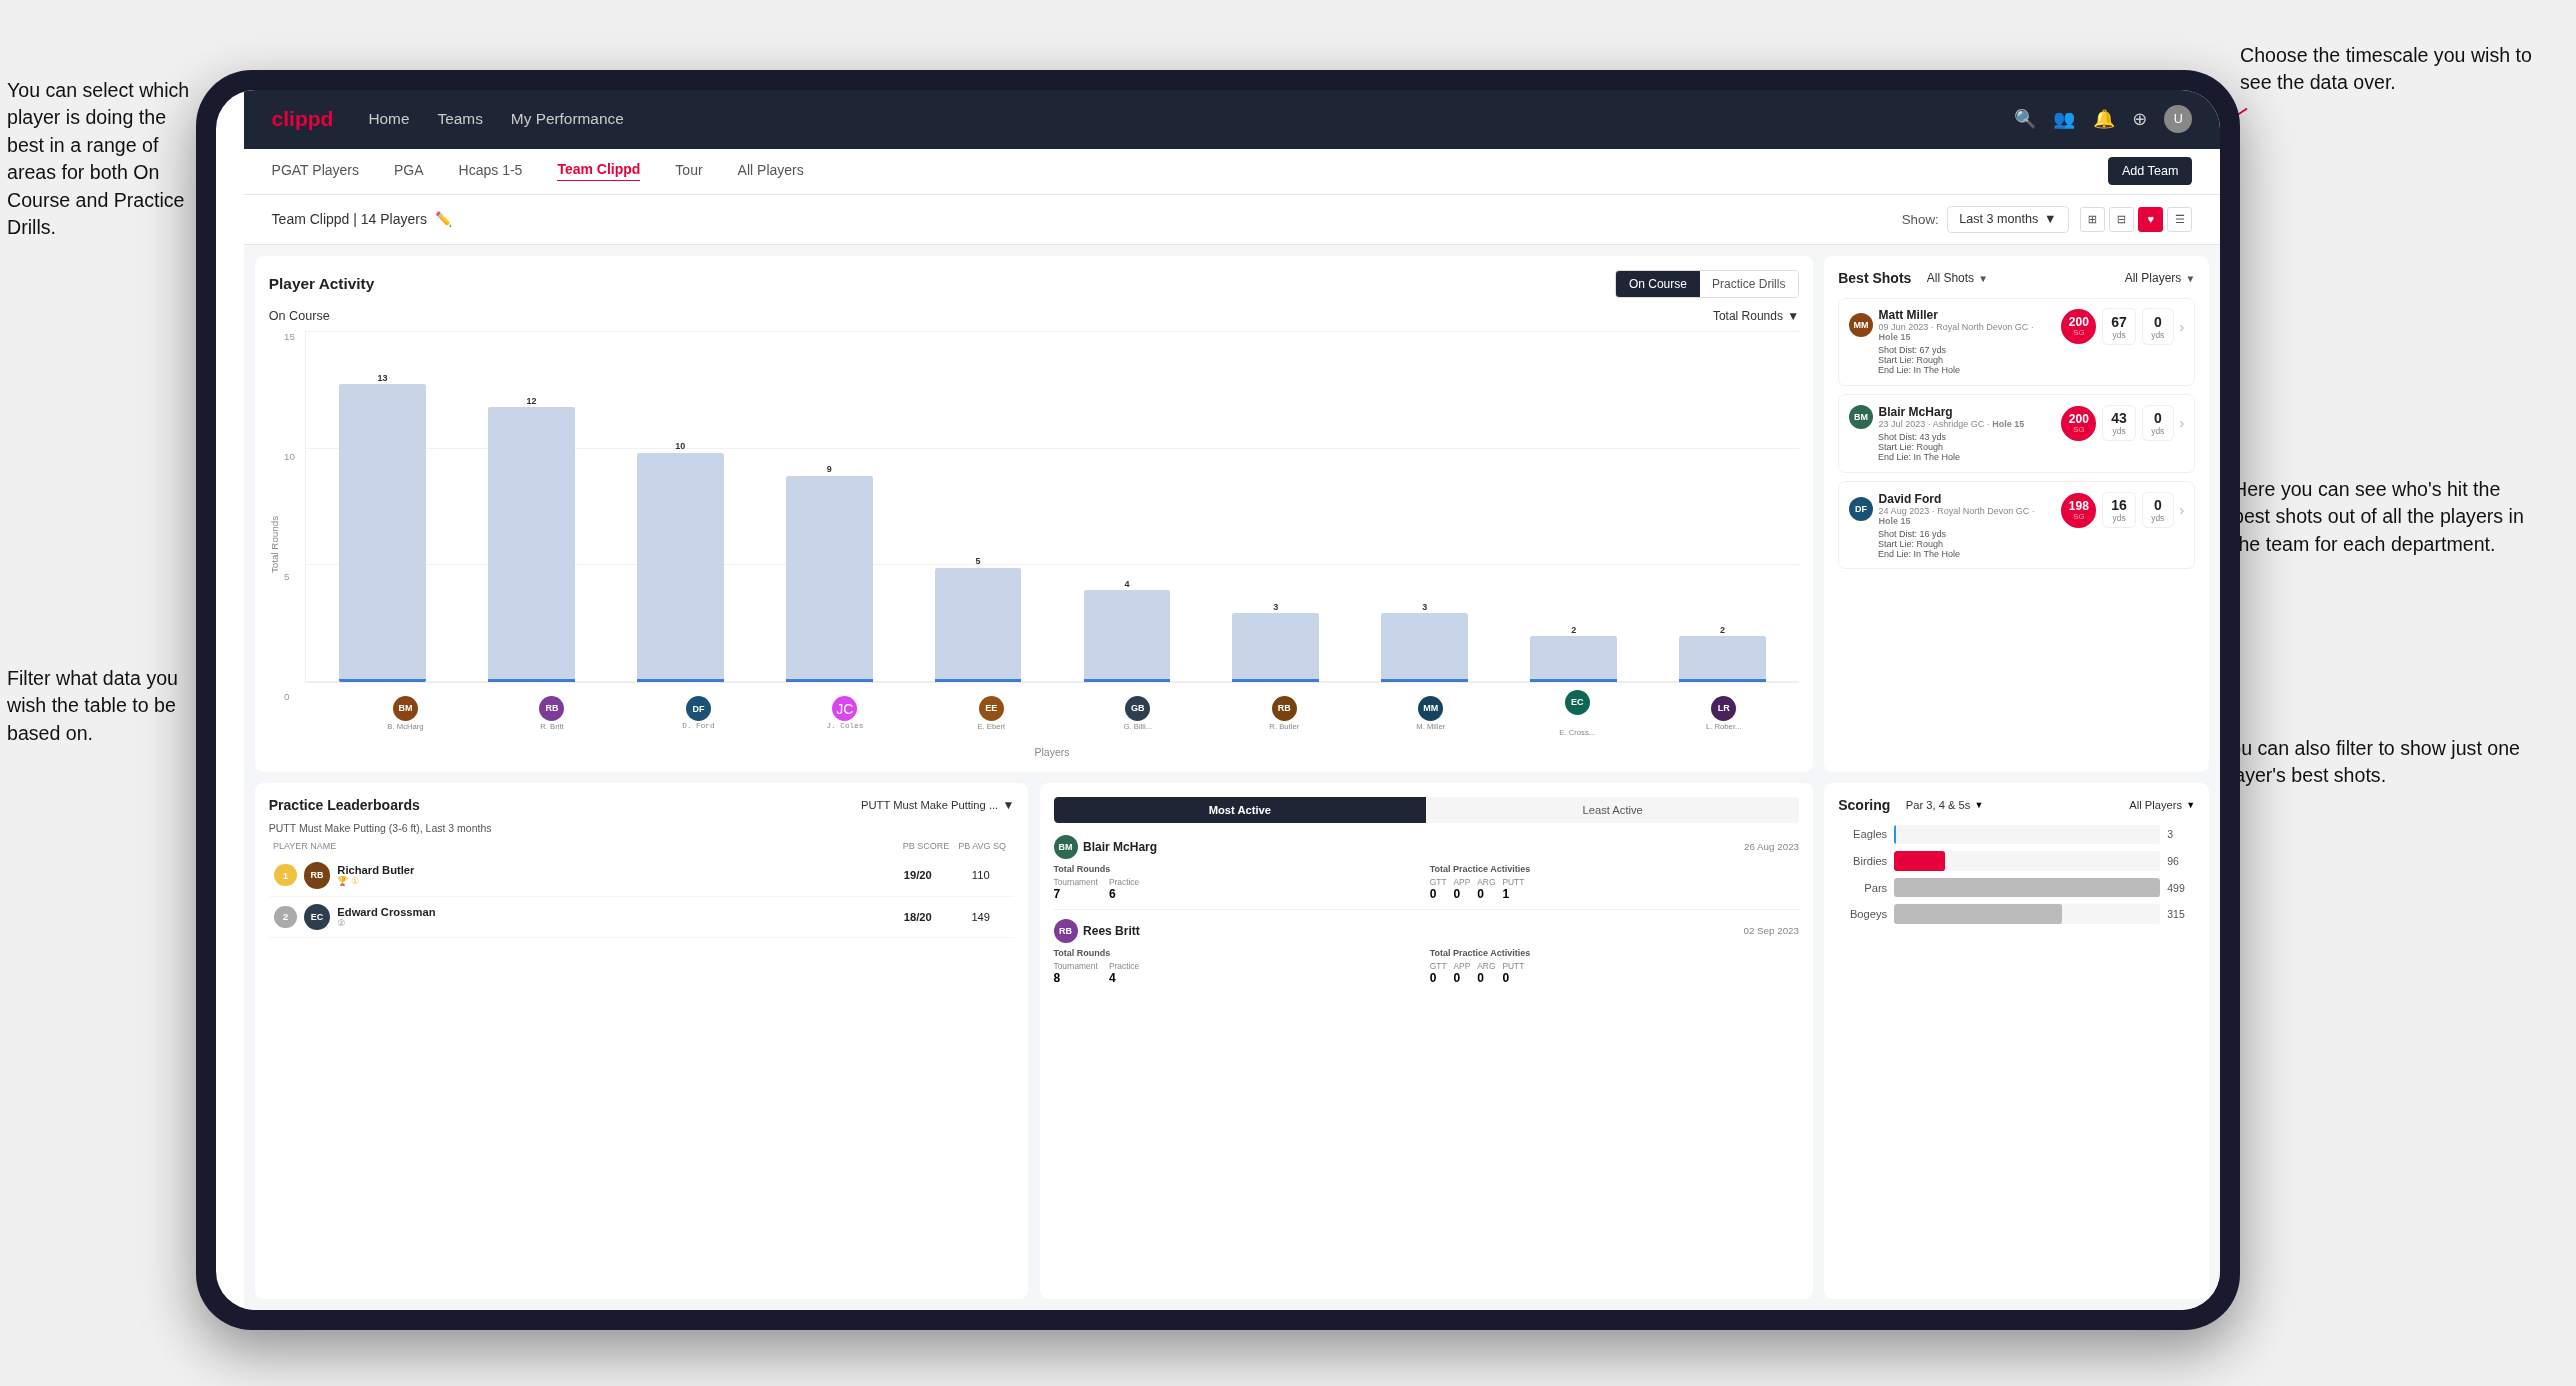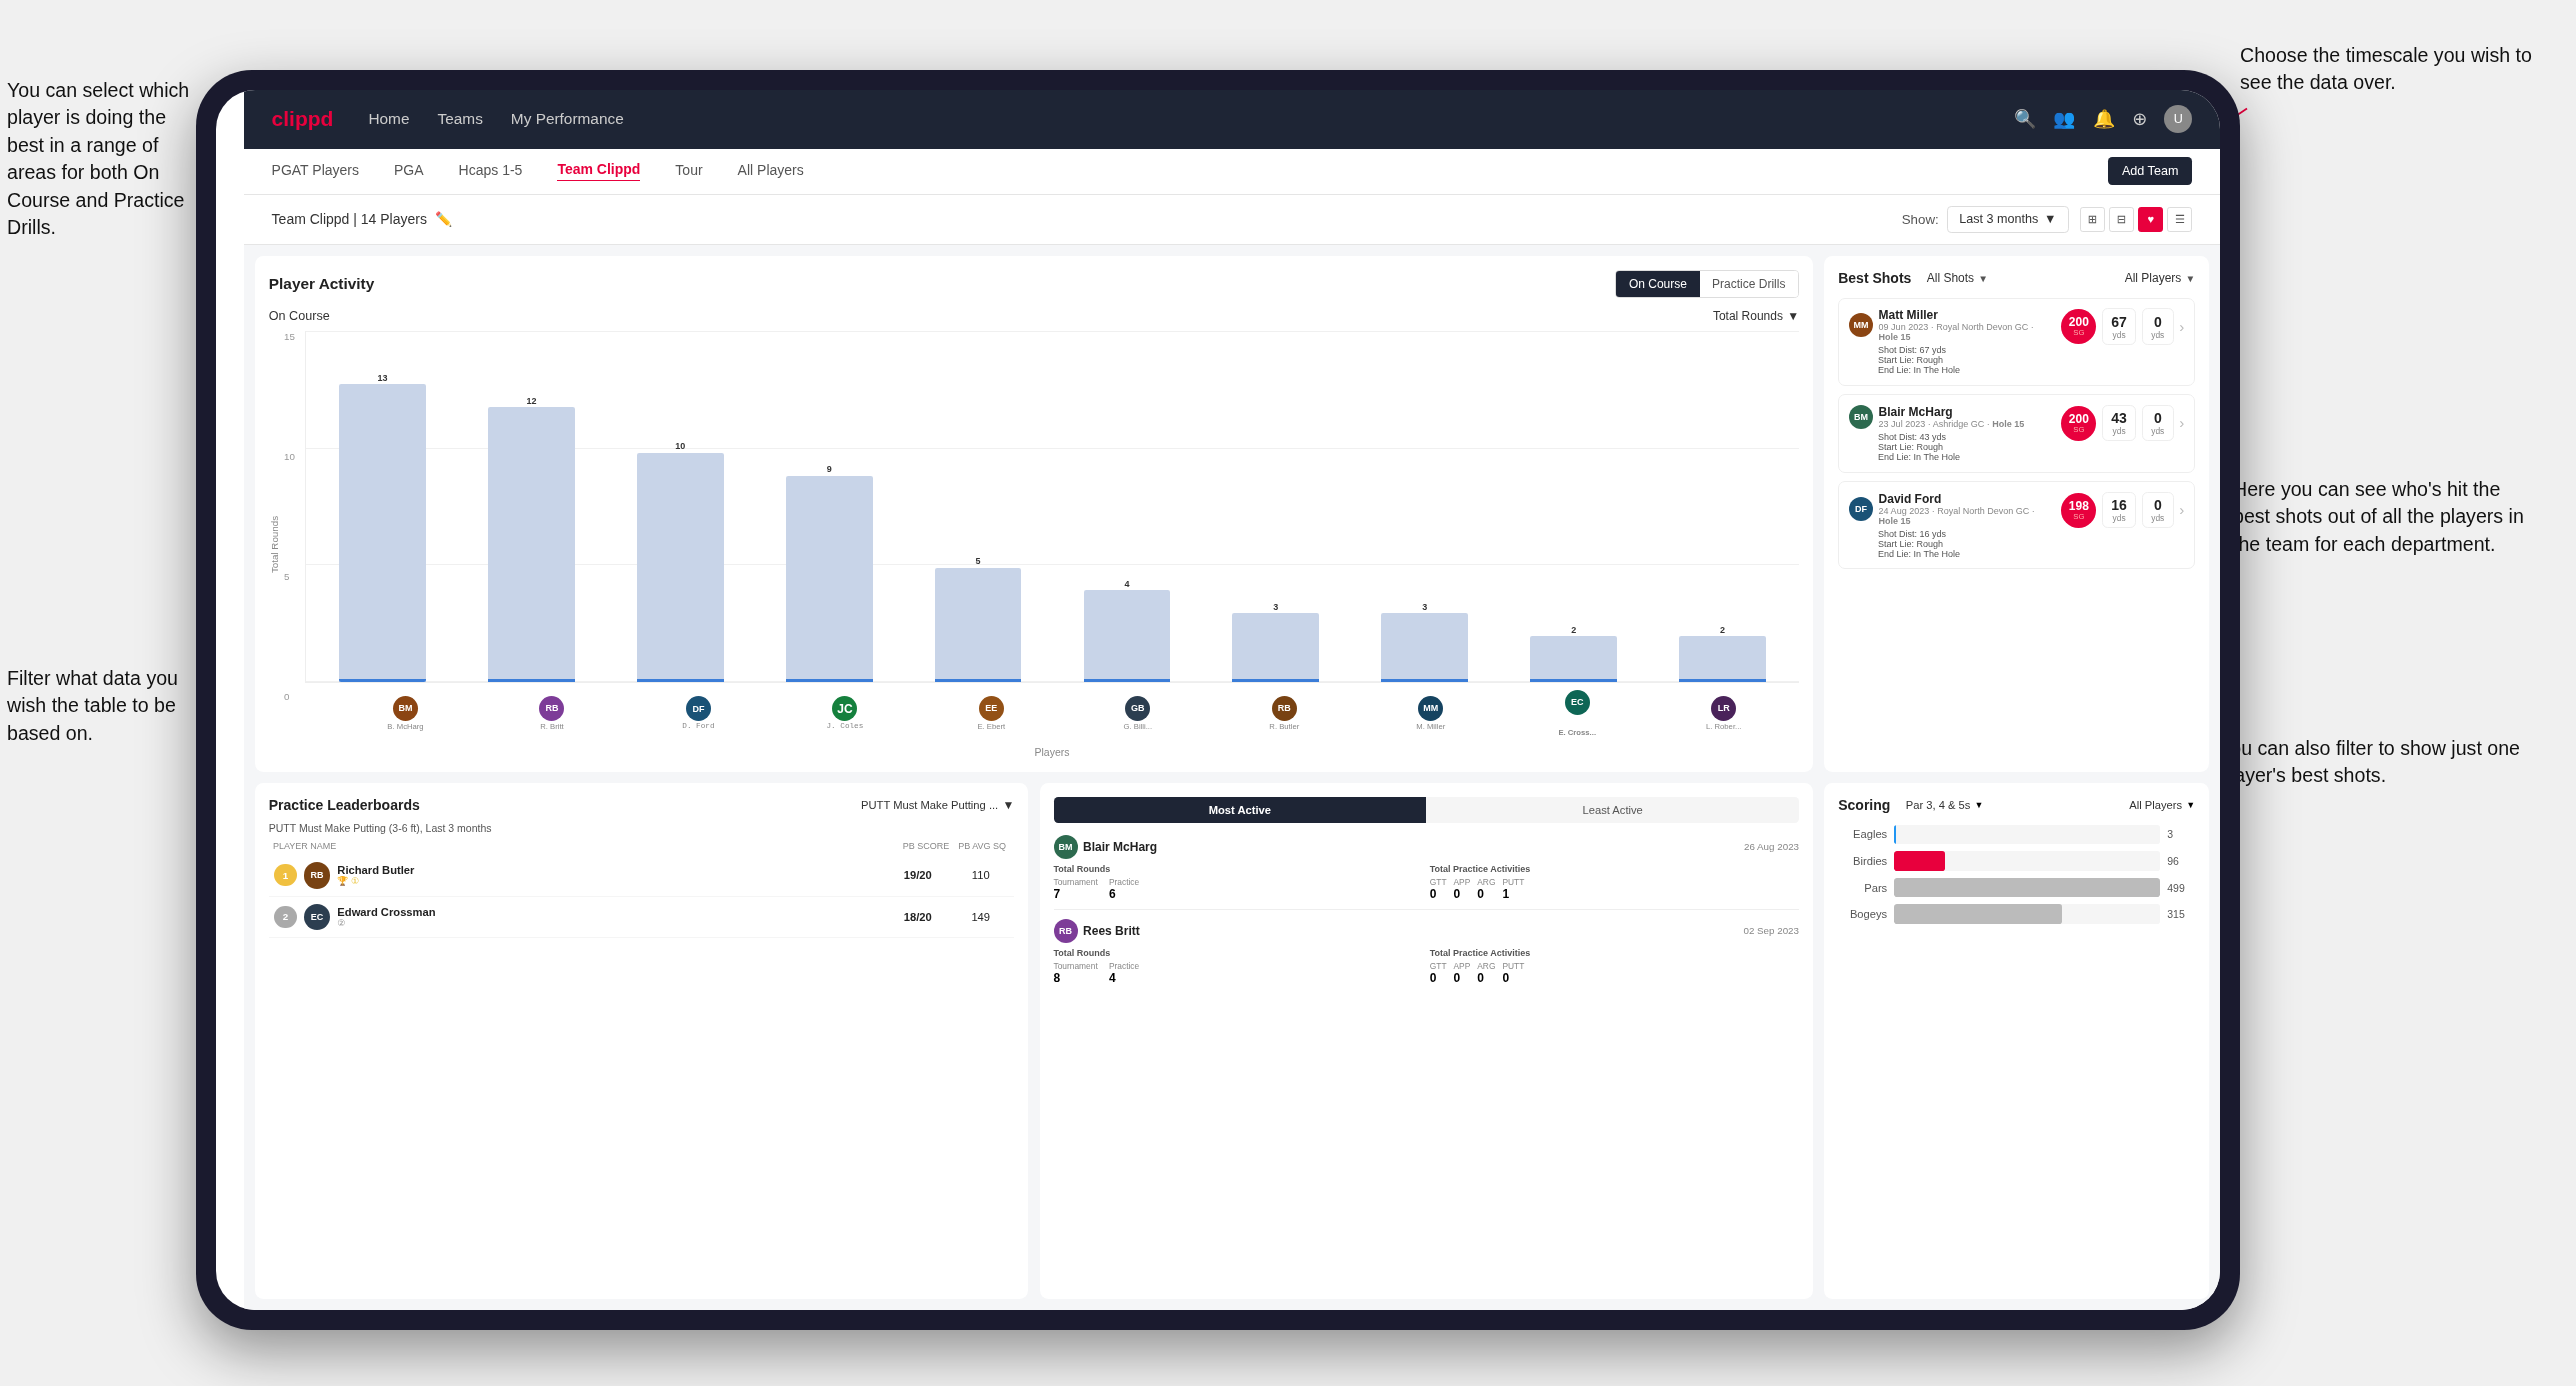--- a/index.html
+++ b/index.html
@@ -638,42 +638,42 @@
                     </div>
                     <div style="flex:1;display:flex;justify-content:center;flex-direction:column;align-items:center;">
                       <div style="width:25px;height:25px;border-radius:50%;background:#7d3c98;display:flex;align-items:center;justify-content:center;color:#fff;font-size:9px;font-weight:600;">RB</div>
                       <span style="font-size:7.7px;color:#888;margin-top:1.4px;">R. Britt</span>
                     </div>
                     <div style="flex:1;display:flex;justify-content:center;flex-direction:column;align-items:center;">
                       <div style="width:25px;height:25px;border-radius:50%;background:#1a5276;display:flex;align-items:center;justify-content:center;color:#fff;font-size:9px;font-weight:600;">DF</div>
                       <span style="font-size:7.7px;color:#888;margin-top:1.4px;font-family:Liberation Mono, monospace;">D. Ford</span>
                     </div>
                     <div style="flex:1;display:flex;justify-content:center;flex-direction:column;align-items:center;">
-                      <div style="width:25px;height:25px;border-radius:50%;background:#15803d;display:flex;align-items:center;justify-content:center;color:#fff;font-size:12px;font-weight:700;">JC</div>
+                      <div style="width:25px;height:25px;border-radius:50%;background:#d946ef;display:flex;align-items:center;justify-content:center;color:#fff;font-size:14px;font-weight:400;">JC</div>
                       <span style="font-size:7.7px;color:#888;margin-top:1.4px;font-family:Liberation Mono, monospace;">J. Coles</span>
                     </div>
                     <div style="flex:1;display:flex;justify-content:center;flex-direction:column;align-items:center;">
                       <div style="width:25px;height:25px;border-radius:50%;background:#935116;display:flex;align-items:center;justify-content:center;color:#fff;font-size:9px;font-weight:600;">EE</div>
                       <span style="font-size:7.7px;color:#888;margin-top:1.4px;">E. Ebert</span>
                     </div>
                     <div style="flex:1;display:flex;justify-content:center;flex-direction:column;align-items:center;">
                       <div style="width:25px;height:25px;border-radius:50%;background:#2c3e50;display:flex;align-items:center;justify-content:center;color:#fff;font-size:9px;font-weight:600;">GB</div>
                       <span style="font-size:7.7px;color:#888;margin-top:1.4px;">G. Billi...</span>
                     </div>
                     <div style="flex:1;display:flex;justify-content:center;flex-direction:column;align-items:center;">
                       <div style="width:25px;height:25px;border-radius:50%;background:#784212;display:flex;align-items:center;justify-content:center;color:#fff;font-size:9px;font-weight:600;">RB</div>
                       <span style="font-size:7.7px;color:#888;margin-top:1.4px;">R. Butler</span>
                     </div>
                     <div style="flex:1;display:flex;justify-content:center;flex-direction:column;align-items:center;">
                       <div style="width:25px;height:25px;border-radius:50%;background:#154360;display:flex;align-items:center;justify-content:center;color:#fff;font-size:9px;font-weight:600;">MM</div>
                       <span style="font-size:7.7px;color:#888;margin-top:1.4px;">M. Miller</span>
                     </div>
                     <div style="flex:1;display:flex;justify-content:center;flex-direction:column;align-items:center;">
                       <div style="width:25px;height:25px;border-radius:50%;background:#0e6655;display:flex;align-items:center;justify-content:center;color:#fff;font-size:9px;font-weight:600;">EC</div>
-                      <span style="font-size:7.7px;color:#888;margin-top:13px;font-weight:bold;">E. Cross...</span>
+                      <span style="font-size:7.7px;color:#888;margin-top:13px;">E. Cross...</span>
                     </div>
                     <div style="flex:1;display:flex;justify-content:center;flex-direction:column;align-items:center;">
                       <div style="width:25px;height:25px;border-radius:50%;background:#4a235a;display:flex;align-items:center;justify-content:center;color:#fff;font-size:9px;font-weight:600;">LR</div>
                       <span style="font-size:7.7px;color:#888;margin-top:1.4px;">L. Rober...</span>
                     </div>
                   </div>
                   <div class="chart-x-title" style="font-size:10.5px;color:#888;text-align:center;padding-top:2.8px;">Players</div>
                 </div>
               </div>
             </div>

